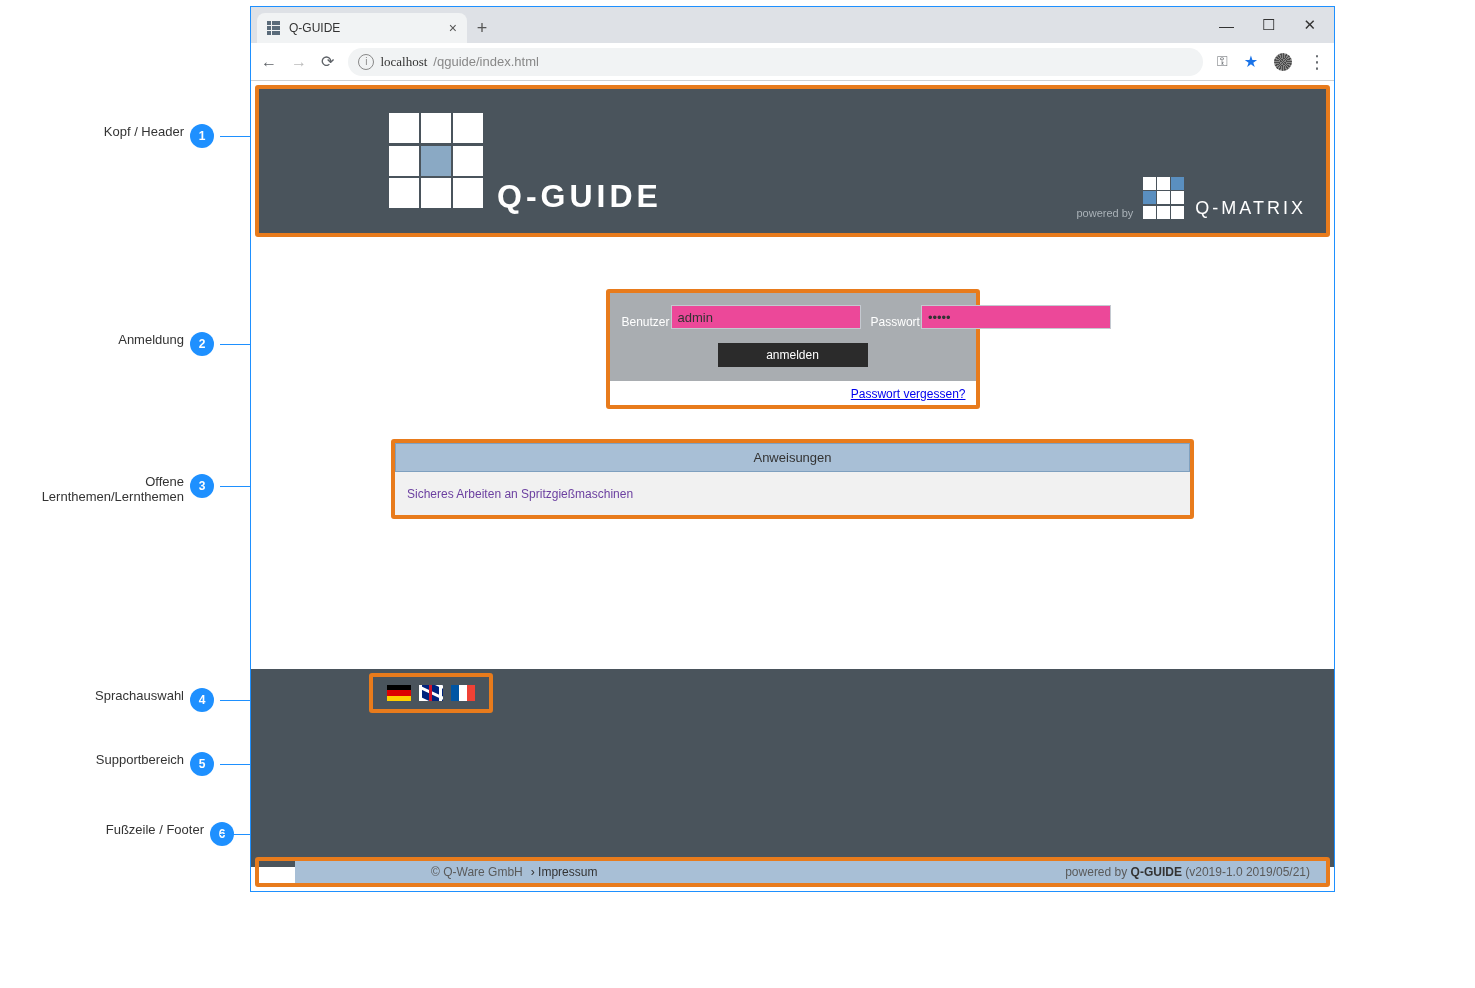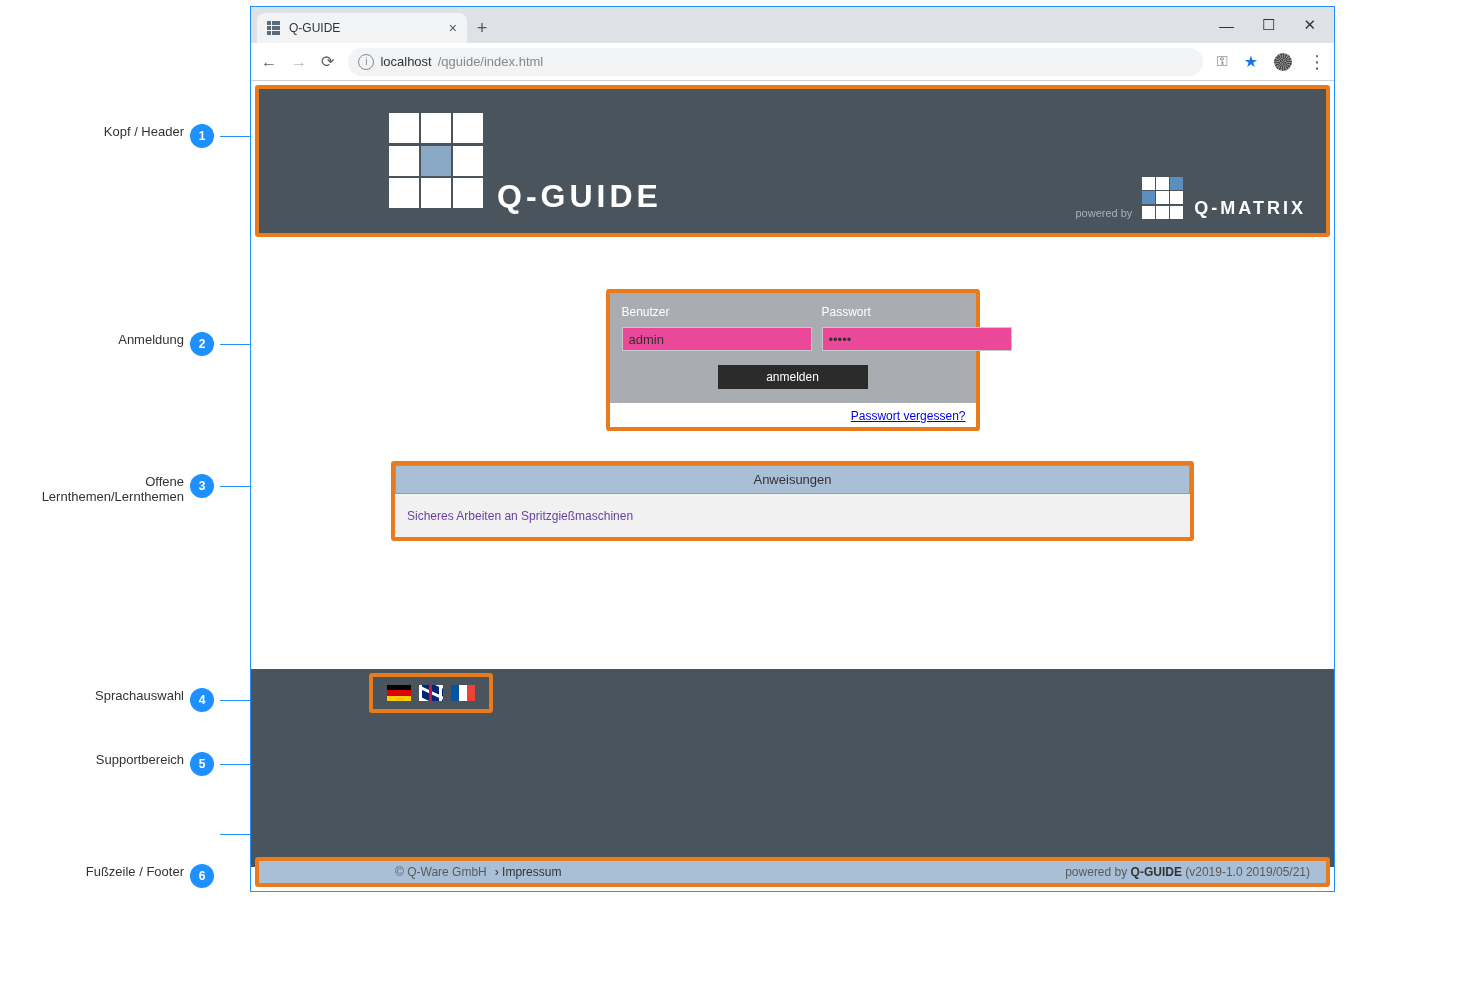--- a/index.html
+++ b/index.html
@@ -114,21 +114,21 @@
     align-items: center;
     padding: 0 10px;
     font-size: 13px;
     color: #555;
     gap: 6px;
   }
   .omnibox .info-icon {
     width:16px; height:16px; border:1px solid #888; border-radius:50%;
     display:flex; align-items:center; justify-content:center; font-size:10px; color:#888;
   }
-  .omnibox .path1 { color:#333; }
+  .omnibox .path1 { color:#333;font-family:Liberation Serif, serif; }
   .omnibox .path2 { color:#888; }
   .toolbar-right { display:flex; align-items:center; gap:16px; font-size:16px; }
   .star { color:#1a73e8; }
   .globe {
     width:18px; height:18px; border-radius:50%;
     background: repeating-conic-gradient(#4a4a4a 0 10deg,#888 10deg 20deg);
   }
   .kebab { font-size:18px; color:#5f6368; letter-spacing:-2px; }
 
   
@@ -167,35 +167,35 @@
     margin-left:auto; display:flex; align-items:flex-end; gap:10px;
     margin-bottom:14px; align-self:flex-end;
   }
   .header-right .pow { color:#aab2b8; font-size:11px; }
   .small-grid {
     width:42px; height:42px; display:flex; flex-wrap:wrap; gap:1px;
   }
   .small-grid span { width:13px; height:13px; background:#fff; }
   .small-grid span.blue { background:#5a8fc0; }
   .qmatrix {
-    color:#fff; font-size:18px; letter-spacing:3px; font-weight:bold;
+    color:#fff; font-size:18px; letter-spacing:3px; font-weight:normal;
     font-family: "Arial Black", Arial, sans-serif;
   }
 
   
   .login-wrap {
     margin: 52px auto 0 auto;
     width: 374px;
   }
   .login-grey {
     background:#a9adb1;
     padding: 12px 12px 14px 12px;
   }
   .login-row { display:flex; gap:10px; }
-  .login-field { flex:1; display:flex; flex-direction:column; gap:8px; }
+  .login-field { flex:1; display:flex; flex-direction:row; gap:1px;align-items:flex-end; }
   .login-field label { color:#fff; font-size:12px; }
   .login-field input {
     height:24px; background:#ec4899; border:1px solid #c4c9d0;
     padding:0 6px; font-size:13px; color:#333;
   }
   .login-btn-row { display:flex; justify-content:center; margin-top:14px; }
   .login-btn {
     width: 150px; height:24px; background:#2b2b2b; color:#fff;
     border:none; font-size:12px; cursor:pointer;
   }
@@ -241,20 +241,21 @@
   
   .footer-wrap {
     position:absolute; left:4px; right:4px; bottom:4px;
   }
   .footer {
     background:#a8bfd6;
     height:22px;
     display:flex; align-items:center;
     font-size:12px; color:#5a5a5a;
     padding: 0 16px;
+    margin-left: 36px;
   }
   .footer .left { margin-left: 120px; }
   .footer .imp { color:#333; margin-left: 8px; }
   .footer .right { margin-left:auto; }
   .footer .right b { color:#333; font-weight:bold; }
 </style>
 </head>
 <body>
 
 <div class="annot" style="top:124px;">
@@ -280,21 +281,21 @@
   <div class="annot-pin">4</div>
 </div>
 <div class="annot-line" style="top:700px; width:150px;"></div>
 
 <div class="annot" style="top:752px;">
   <div class="annot-label">Supportbereich</div>
   <div class="annot-pin">5</div>
 </div>
 <div class="annot-line" style="top:764px; width:60px;"></div>
 
-<div class="annot" style="top:864px;">
+<div class="annot" style="top:822px;padding-left:20px;">
   <div class="annot-label">Fußzeile / Footer</div>
   <div class="annot-pin">6</div>
 </div>
 <div class="annot-line" style="top:834px; width:35px;"></div>
 
 <div class="window">
   <div class="win-controls">
     <span>—</span>
     <span>☐</span>
     <span>✕</span>

